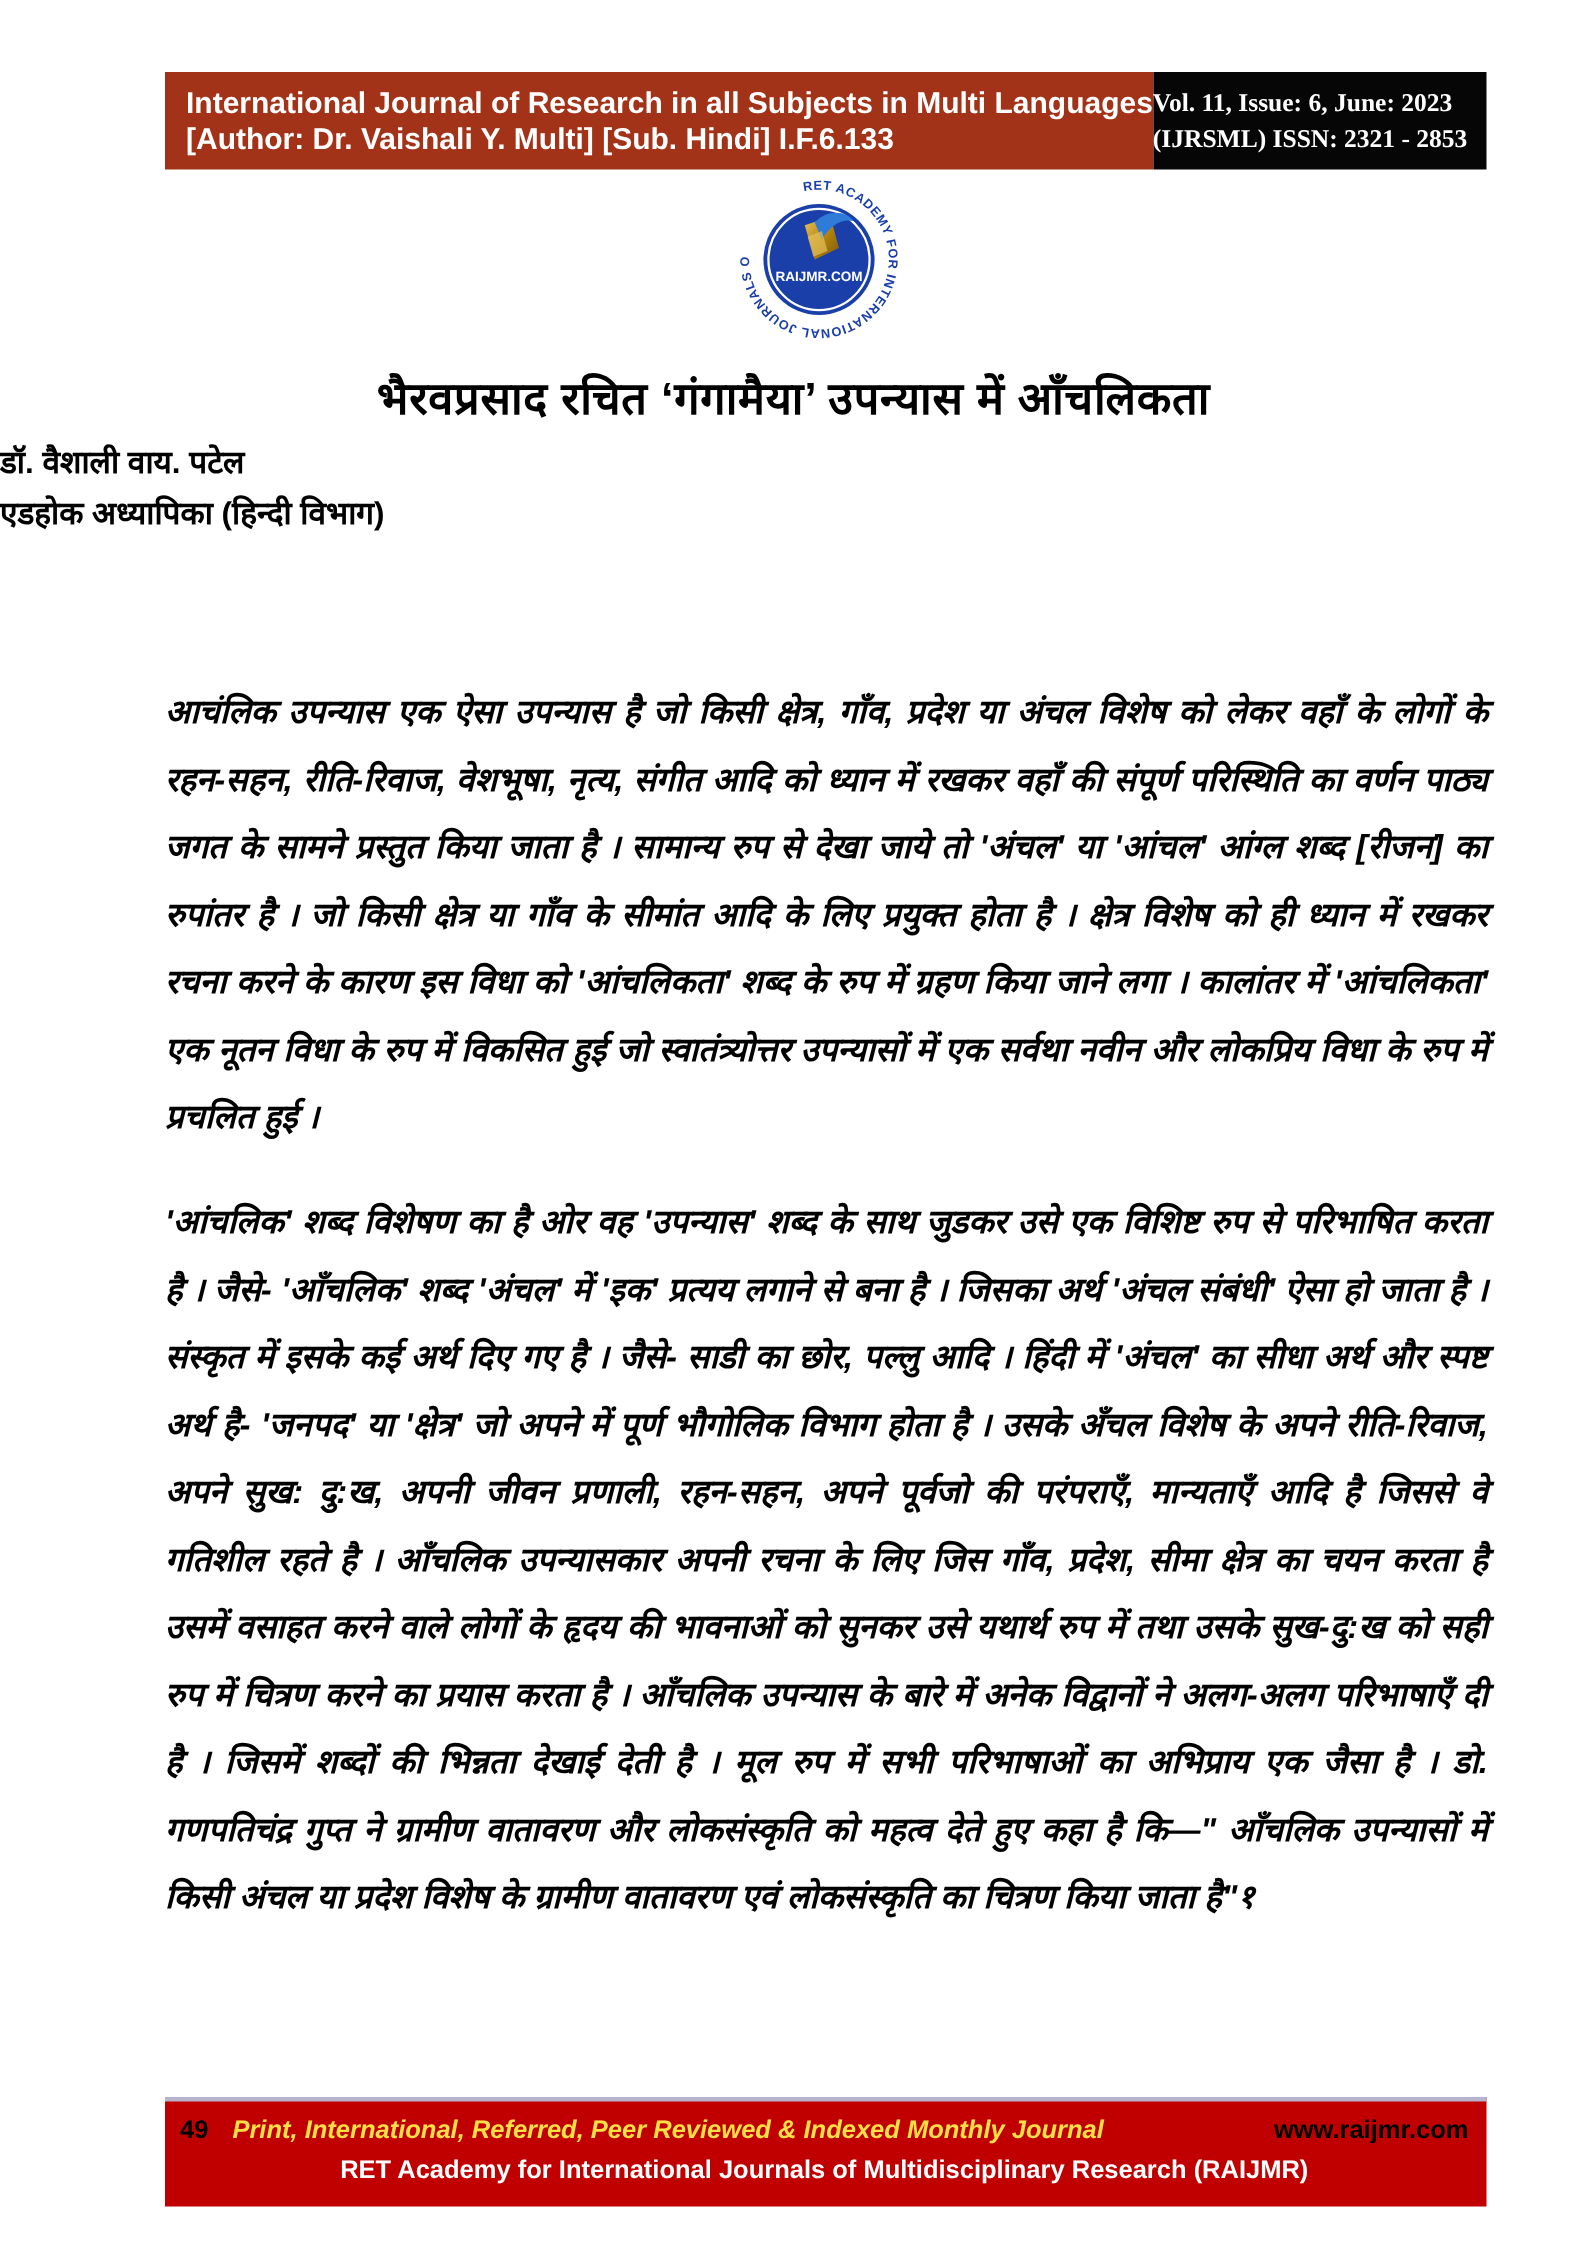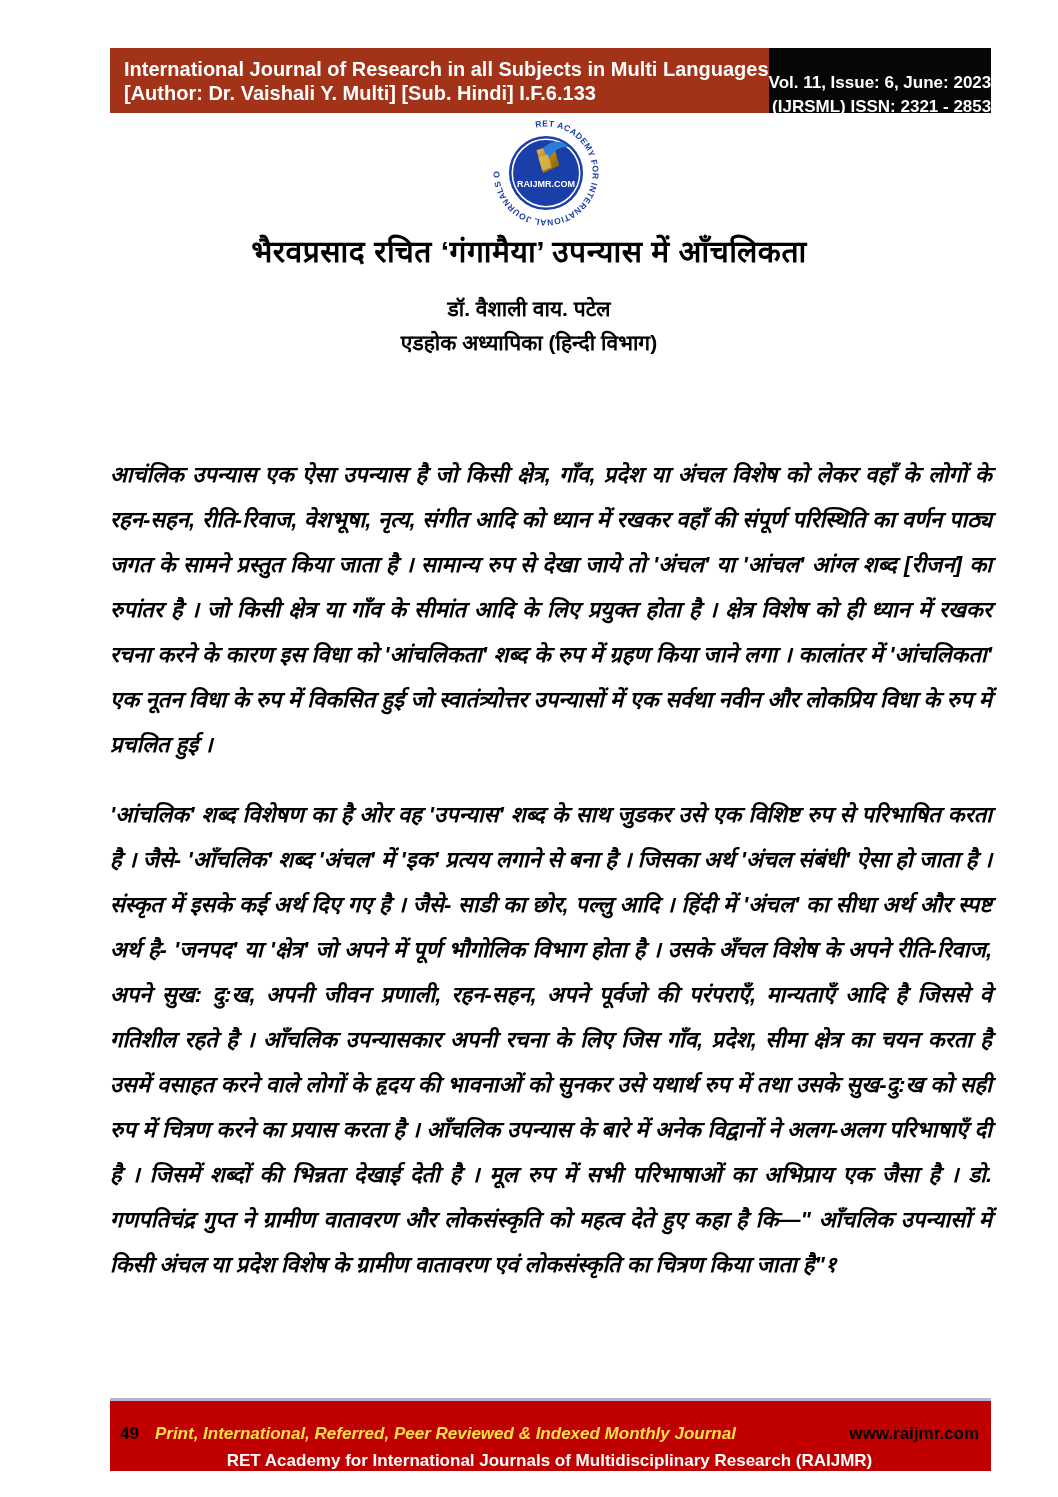--- a/index.html
+++ b/index.html
@@ -23,64 +23,65 @@
     background:var(--hdr-left,#a23318);
     color:#ffffff;
     padding:9px 0 0 14px;
     font-size:20px; line-height:24px;
     white-space:nowrap;
   }
   .header-right {
     flex:1;
     background:var(--hdr-right,#060606);
     color:#ffffff;
-    text-align:right;
-    padding-top:23px;
+    text-align:left;
+    padding-top:9px;
     font-size:17px; line-height:24px;
     white-space:nowrap;
+    font-family:Liberation Serif, serif;
   }
   
   .logo {
     position:absolute; top:116px; left:487px;
     width:118px; height:114px;
   }
   .logo svg { width:100%; height:100%; }
   
   .title {
-    position:absolute; top:230px; left:0;
+    position:absolute; top:244px; left:0;
     width:100%;
     text-align:center;
     font-size:30px; font-weight:bold; color:#000;
     letter-spacing:0.5px;
   }
   .authors {
     position:absolute; top:292px; left:0;
     width:100%;
-    text-align:center;
+    text-align:left;
     font-size:21px; font-weight:bold; color:#000;
     line-height:33.5px;
   }
   
   .body-text {
     position:absolute; top:452px; left:110px;
     width:882px;
     font-size:22px; font-weight:bold; color:#000;
     line-height:45px;
     text-align:justify;
   }
   .body-text p { margin-bottom:25px;font-style:italic; }
   
   .footer {
     position:absolute; top:1398px; left:110px;
     width:881px; height:73px;
     background:var(--ftr-bg,#c00000);
     border-top:3px solid #b7b3cd;
     color:#ffffff; font-weight:bold;
     font-size:17px;
-    padding:20px 12px 0 10px;
+    padding:6px 12px 0 10px;
   }
   .footer-row1 { display:flex; align-items:baseline; line-height:26px; }
   .footer-page { color:#000000; margin-right:16px; }
   .footer-line1 { flex:1; color:#fde047;font-style:italic; }
   .footer-site { color:#000000; }
   .footer-row2 { text-align:center; line-height:28px; color:#ffffff; }
 </style>
 </head>
 <body>
 

